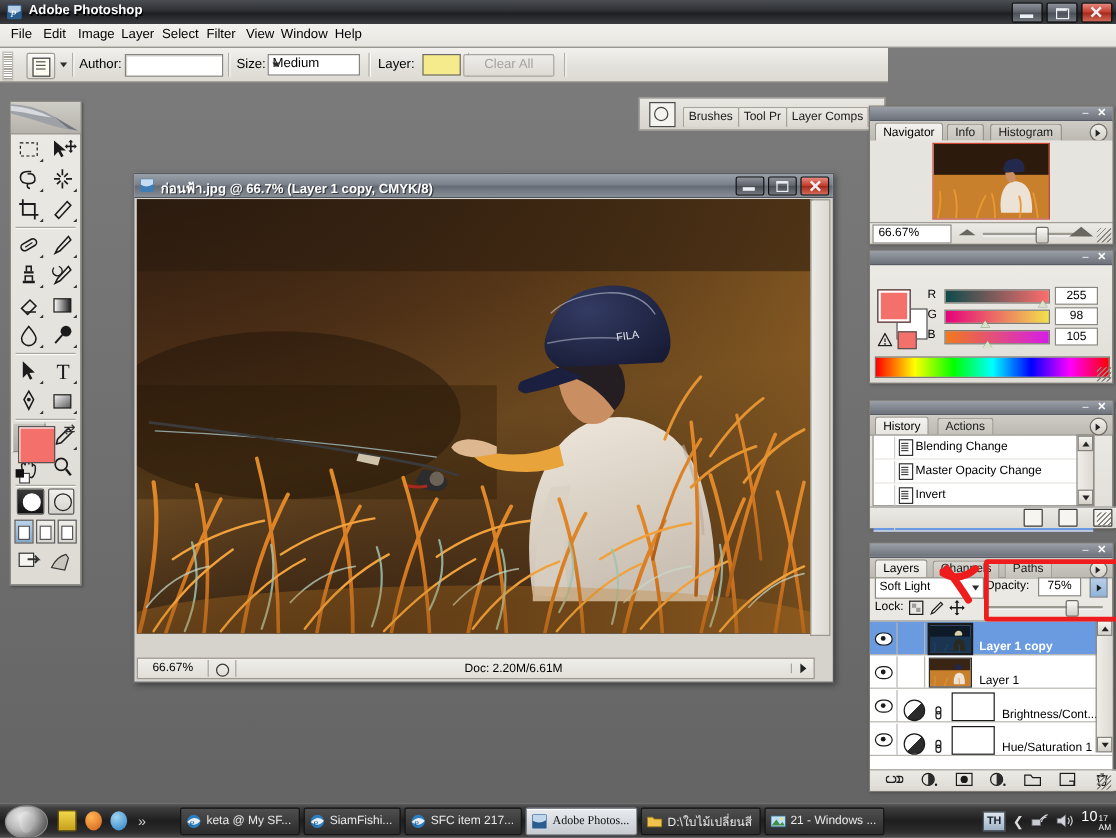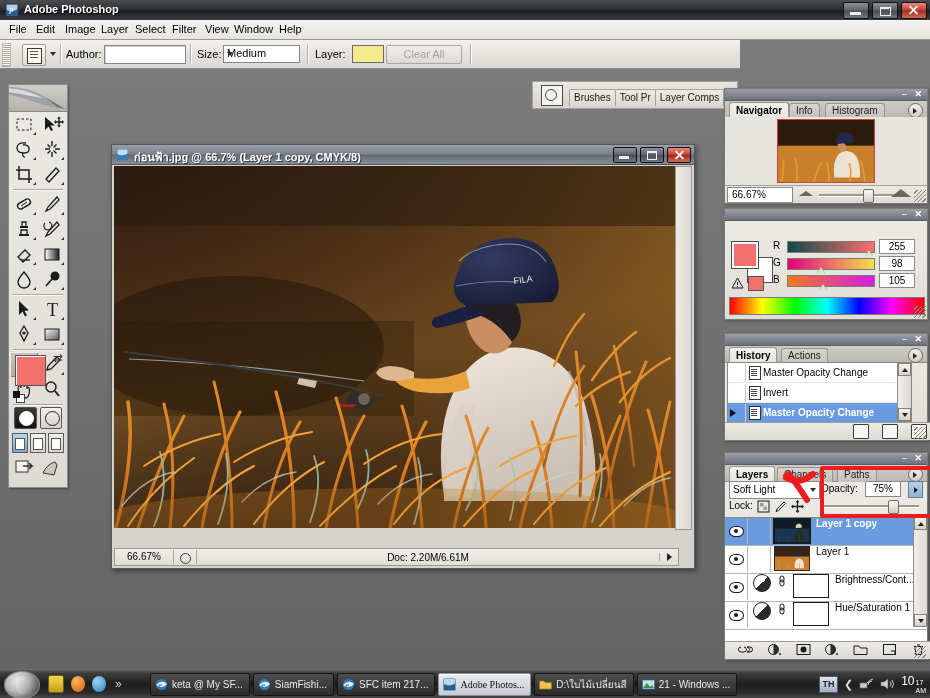--- a/index.html
+++ b/index.html
@@ -140,21 +140,21 @@
     border:1px solid #7d7a74;box-shadow:1px 1px 3px rgba(0,0,0,.3);}
   .pbar{height:11px;background:linear-gradient(180deg,#9ba0a8,#6c717a);position:relative;
     border-bottom:1px solid #585d65;}
   .pbar .pmin{position:absolute;right:18px;top:2px;width:7px;height:7px;color:#fff;font-size:9px;line-height:7px;}
   .pbar .pcls{position:absolute;right:5px;top:1px;color:#fff;font-size:9px;line-height:9px;font-weight:bold;}
   .ptabs{height:16px;position:relative;background:linear-gradient(180deg,#cfccc5,#bcb9b2);
     border-bottom:1px solid #8d8a83;}
   .ptab{position:absolute;top:2px;height:14px;line-height:14px;padding:0 6px;font-size:10px;color:#1b1b1b;
     background:linear-gradient(180deg,#d7d4cd,#c4c1ba);border:1px solid #97948d;border-bottom:none;
     border-radius:3px 3px 0 0;}
-  .ptab.active{background:linear-gradient(180deg,#f4f2ee,#e7e5df);color:#000;font-weight:bold;top:1px;height:15px;line-height:15px;}
+  .ptab.active{background:linear-gradient(180deg,#f4f2ee,#e7e5df);color:#000;font-weight:normal;top:1px;height:15px;line-height:15px;}
   .pmenu{position:absolute;right:4px;top:2px;width:13px;height:13px;border:1px solid #6d6a64;border-radius:50%;
     background:linear-gradient(180deg,#f0eee9,#d2cfc8);}
   .pmenu:after{content:"";position:absolute;left:4px;top:4px;width:0;height:0;
     border-top:3px solid transparent;border-bottom:3px solid transparent;border-left:4px solid #222;}
 
   
   #navPanel{top:88px;width:202px;height:114px;}
   .nav-body{position:absolute;left:0;top:28px;width:202px;height:68px;background:#e6e4de;
     display:flex;align-items:center;justify-content:center;}
   .nav-thumb{width:96px;height:62px;border:1.5px solid #cf4433;overflow:hidden;position:relative;}
@@ -224,21 +224,21 @@
   .lay-opaarw{position:absolute;right:4px;top:28px;width:13px;height:15px;
     background:linear-gradient(180deg,#b8cfe8,#8fb4d8);border:1px solid #6e7b8a;display:flex;align-items:center;justify-content:center;}
   .tri-r-s{width:0;height:0;border-top:3px solid transparent;border-bottom:3px solid transparent;border-left:4px solid #1b1b1b;}
   .lay-slider{position:absolute;left:98px;top:48px;width:96px;height:10px;}
   .lay-slider .trk{position:absolute;left:0;right:0;top:4px;height:2px;background:#9b9890;box-shadow:0 1px 0 #fff;}
   .lay-slider .knb{position:absolute;left:68%;top:-1px;width:9px;height:12px;
     background:linear-gradient(180deg,#fbfaf7,#cfccc5);border:1px solid #6f6c66;border-radius:2px;}
   .lay-lock{position:absolute;left:4px;top:47px;font-size:10px;color:#000;}
   .lock-ic{position:absolute;top:47px;width:13px;height:13px;}
   .lay-list{position:absolute;left:0;top:64px;width:202px;height:124px;background:#fff;border-top:1px solid #8b8881;overflow:hidden;}
-  .lay-row{height:27px;display:flex;align-items:flex-start;border-bottom:1px solid #b9b6b0;position:relative;}
+  .lay-row{height:27px;display:flex;align-items:flex-end;border-bottom:1px solid #b9b6b0;position:relative;}
   .lay-row.sel{background:#6a9adf;}
   .lay-eye{width:22px;height:26px;border-right:1px solid #b9b6b0;display:flex;align-items:center;justify-content:center;}
   .eye{width:13px;height:9px;border:1px solid #1b1b1b;border-radius:50%/60%;position:relative;background:#fff;}
   .eye:after{content:"";position:absolute;left:4px;top:2px;width:4px;height:4px;border-radius:50%;background:#1b1b1b;}
   .lay-link{width:22px;height:26px;border-right:1px solid #b9b6b0;display:flex;align-items:center;justify-content:center;}
   .lay-thumb{width:34px;height:23px;margin-left:3px;border:1px solid #2b2b2b;overflow:hidden;position:relative;}
   .lay-thumb.selb{outline:2px solid #1b1b1b;outline-offset:-1px;}
   .lay-name{margin-left:6px;font-size:10px;color:#000;white-space:nowrap;}
   .lay-row.sel .lay-name{color:#fff;font-weight:bold;}
   .adj-ic{width:16px;height:16px;border-radius:50%;border:1px solid #1b1b1b;margin-left:5px;
@@ -838,20 +838,27 @@
       <div class="ptab active" style="left:4px">History</div>
       <div class="ptab" style="left:56px">Actions</div>
       <div class="pmenu"></div>
     </div>
     <div class="hist-list">
       <div class="hist-item">
         <span class="hist-chk"></span>
         <span class="hist-ic">
             <span class="pg"></span>
           </span>
+        <span>Blending Change</span>
+      </div>
+      <div class="hist-item">
+        <span class="hist-chk"></span>
+        <span class="hist-ic">
+            <span class="pg"></span>
+          </span>
         <span>Master Opacity Change</span>
       </div>
       <div class="hist-item">
         <span class="hist-chk"></span>
         <span class="hist-ic">
             <span class="pg"></span>
           </span>
         <span>Invert</span>
       </div>
       <div class="hist-item sel">

